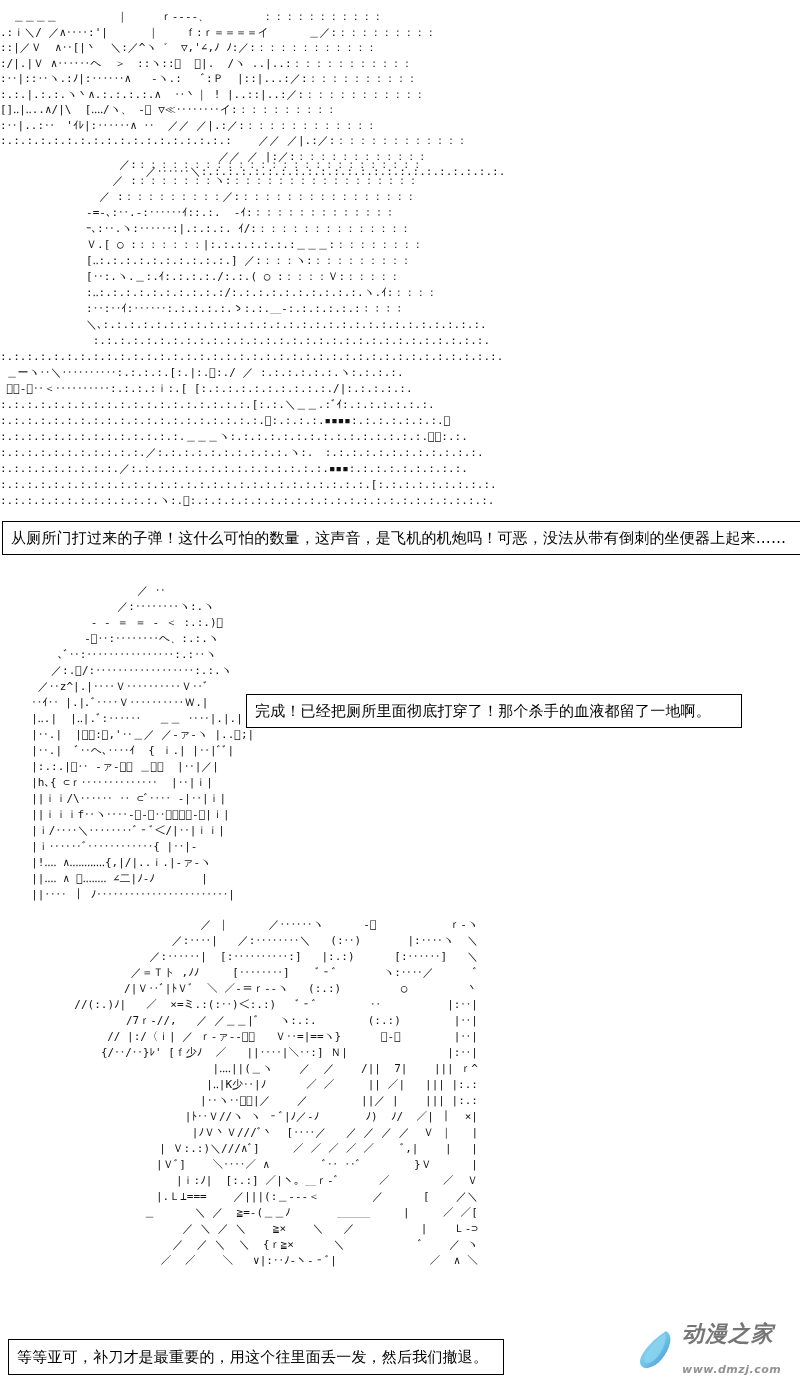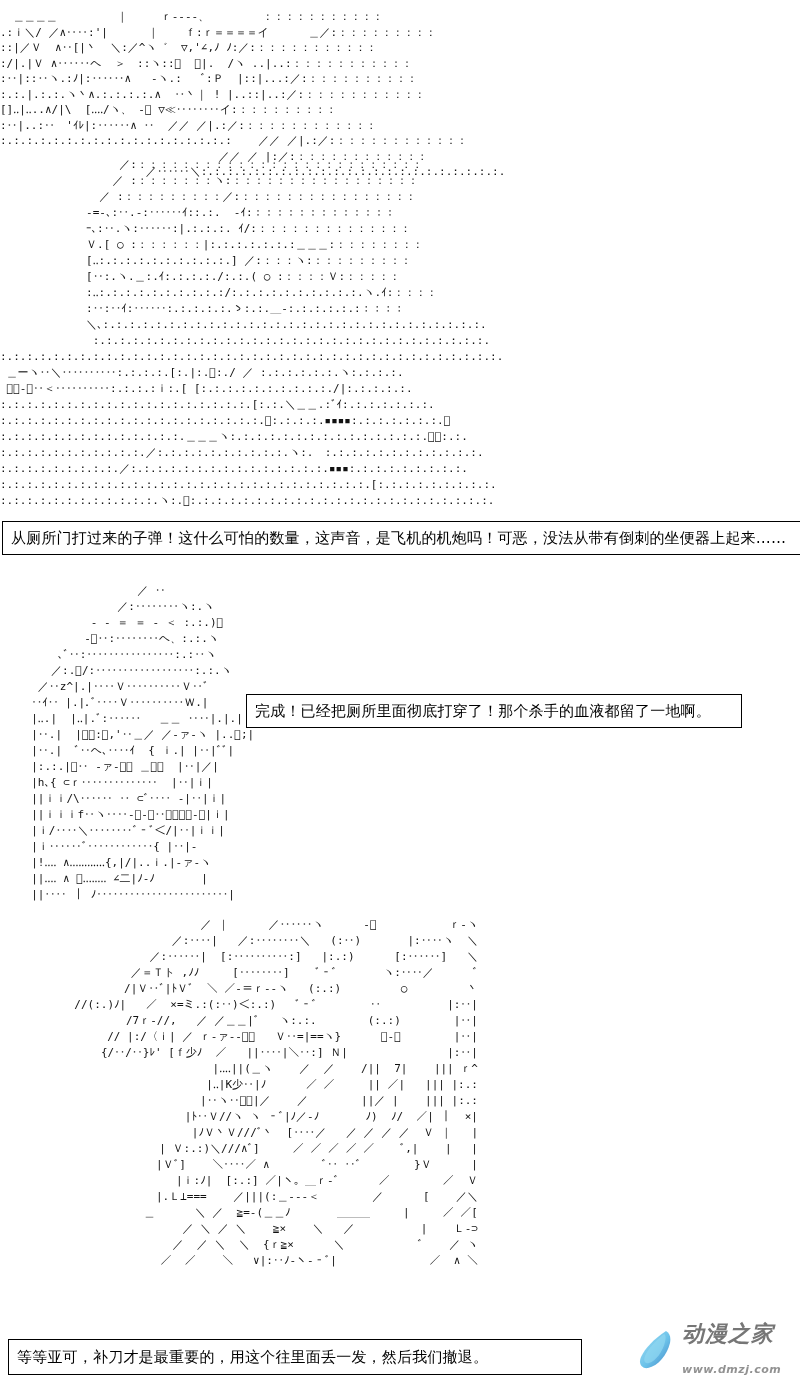--- a/index.html
+++ b/index.html
@@ -55,21 +55,21 @@
     font-family:"DejaVu Sans","Liberation Sans",sans-serif;
     font-size:15px;
     line-height:20px;
     letter-spacing:0.2px;
     color:#000;
     white-space:nowrap;
   }
 
   #bubble-1{left:2px;  top:521px;  width:806px; height:34px;}
   #bubble-2{left:246px;top:694px;  width:496px; height:34px;}
-  #bubble-3{left:8px;  top:1339px; width:574px; height:36px;}
+  #bubble-3{left:8px;  top:1339px; width:496px; height:36px;}
 
   
   #watermark{
     position:absolute;left:636px;top:1320px;width:158px;height:58px;
     display:flex;align-items:center;gap:6px;opacity:.95;
   }
   #watermark .mark-wing{width:40px;height:44px;flex:0 0 40px;}
   #watermark .mark-text{display:flex;flex-direction:column;line-height:1;}
   #watermark .mark-cn{
     font-family:"DejaVu Sans","Liberation Sans",sans-serif;

